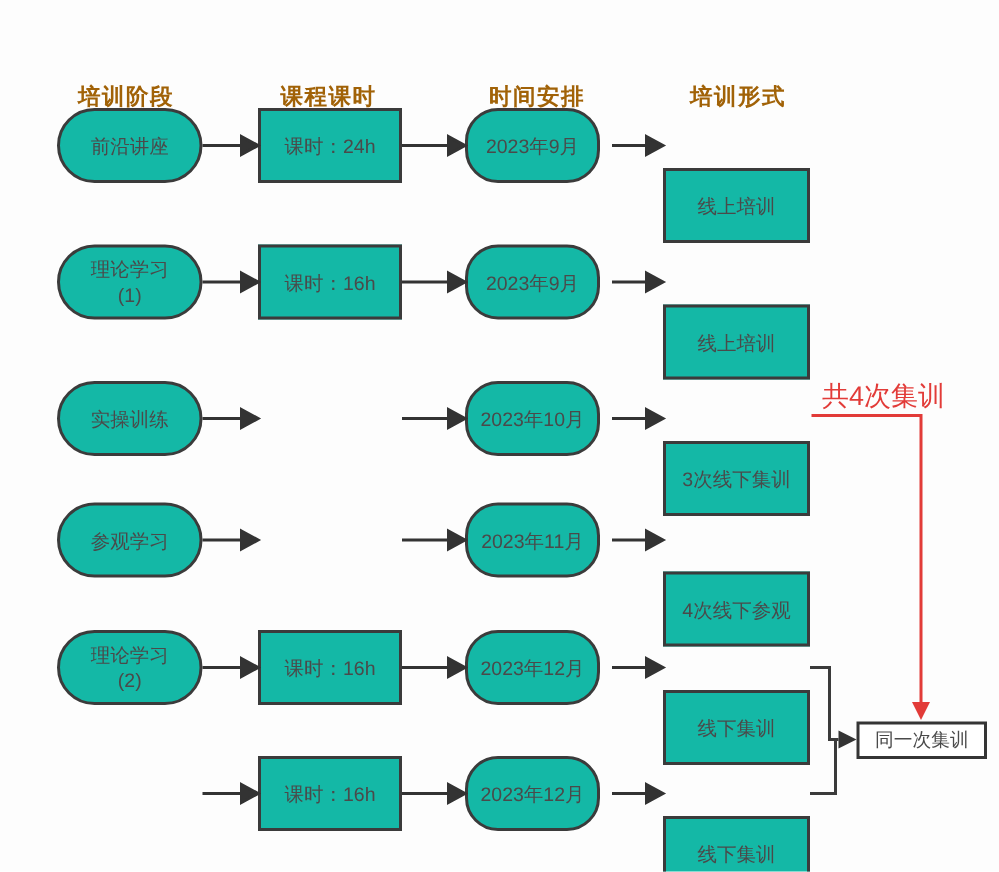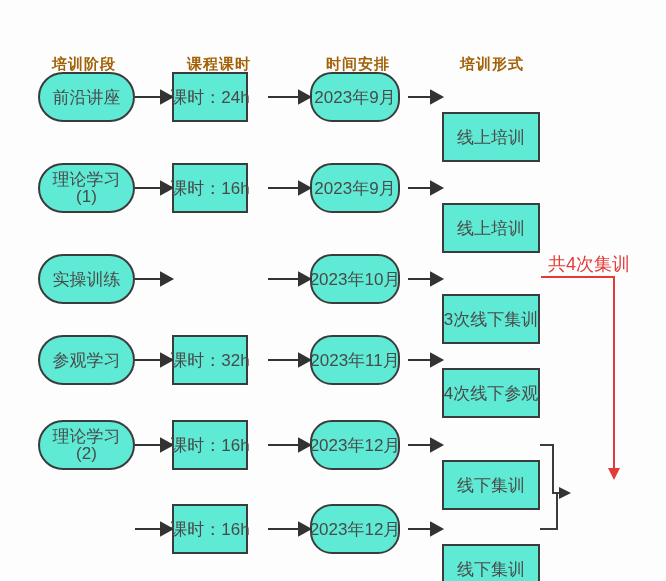--- a/index.html
+++ b/index.html
@@ -5,27 +5,27 @@
   html,body{margin:0;padding:0;}
   body{font-family:"Liberation Sans","DejaVu Sans",sans-serif;}
   #canvas{
     position:relative;width:666px;height:581px;background:#fdfdfd;overflow:hidden;
   }
   .hdr{
     position:absolute;transform:translateX(-50%);top:36px;
     font-size:15px;font-weight:bold;color:#a16207;white-space:nowrap;letter-spacing:1px;margin-top:19px;
   }
   .node{
-    position:absolute;box-sizing:border-box;background:#5eead4;
-    border:2px solid #3b3b3b;color:#4a4a4a;font-size:17px;
+    position:absolute;box-sizing:border-box;background:#14b8a6;
+    border:2px solid #3b3b3b;color:#4a4a4a;font-size:13px;
     display:flex;flex-direction:column;align-items:center;justify-content:center;
     text-align:center;line-height:17px;white-space:nowrap;
   }
   .stadium{left:38px;width:97px;height:50px;border-radius:26px;}
-  .c2{left:172px;width:76px;height:50px;}
+  .c2{left:172px;width:96px;height:50px;}
   .c3{left:310px;width:90px;height:50px;border-radius:22px;}
   .c4{left:442px;width:98px;height:50px;margin-top:40px;}
   .sub{display:block;}
   #merge-box{
     position:absolute;left:571px;top:481px;width:87px;height:25px;box-sizing:border-box;
     background:#fff;border:2px solid #353535;color:#4a4a4a;font-size:12.5px;
     display:flex;align-items:center;justify-content:center;white-space:nowrap;
   }
   #red-note{
     position:absolute;left:548px;top:252px;font-size:18px;color:#e23b38;white-space:nowrap;
@@ -67,36 +67,36 @@
     <span>实操训练</span>
       <span class="sub"></span>
   </div>
   <div class="node c3" style="top:254px">2023年10月</div>
   <div class="node c4" style="top:254px">3次线下集训</div>
 
   <div class="node stadium" style="top:335px">
     <span>参观学习</span>
       <span class="sub"></span>
   </div>
-  <div class="node c2" style="top:335px">课时：32h</div>
   <div class="node c3" style="top:335px">2023年11月</div>
-  <div class="node c4" style="top:328px">4次线下参观</div>
+  <div class="node c4" style="top:341px">4次线下参观</div>
 
   <div class="node stadium" style="top:420px">
     <span>理论学习</span>
       <span class="sub">(2)</span>
   </div>
   <div class="node c2" style="top:420px">课时：16h</div>
   <div class="node c3" style="top:420px">2023年12月</div>
   <div class="node c4" style="top:420px">线下集训</div>
 
   <div class="node c2" style="top:504px">课时：16h</div>
   <div class="node c3" style="top:504px">2023年12月</div>
   <div class="node c4" style="top:504px">线下集训</div>
 
+  <div id="merge-box">同一次集训</div>
   <div id="red-note">共4次集训</div>
 
   <svg class="overlay" width="666" height="581" viewBox="0 0 666 581">
 
     <path class="arrow" d="M135 97 H161 M161 91 L172 97 L161 103 Z"></path>
     <path class="arrow" d="M268 97 H299 M299 91 L310 97 L299 103 Z"></path>
     <path class="arrow" d="M408 97 H431 M431 91 L442 97 L431 103 Z"></path>
 
     <path class="arrow" d="M135 188 H161 M161 182 L172 188 L161 194 Z"></path>
     <path class="arrow" d="M268 188 H299 M299 182 L310 188 L299 194 Z"></path>

